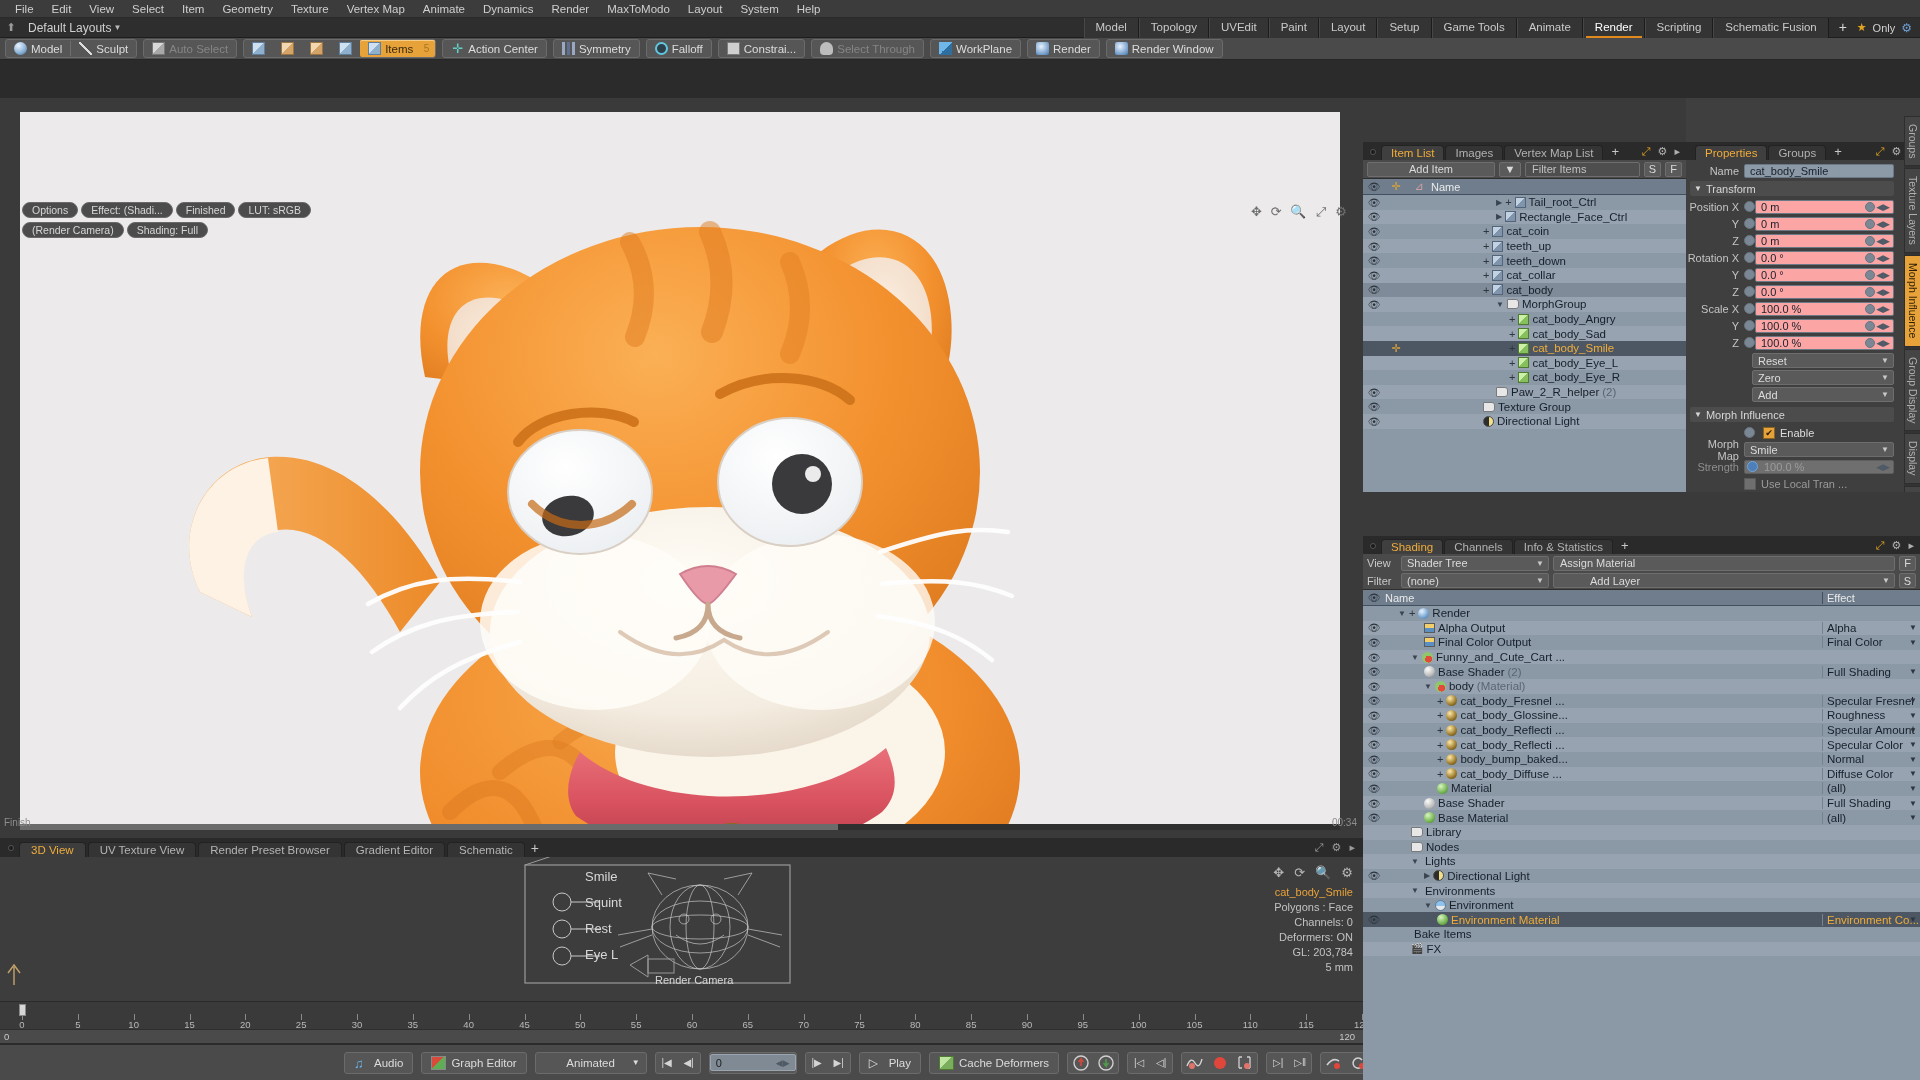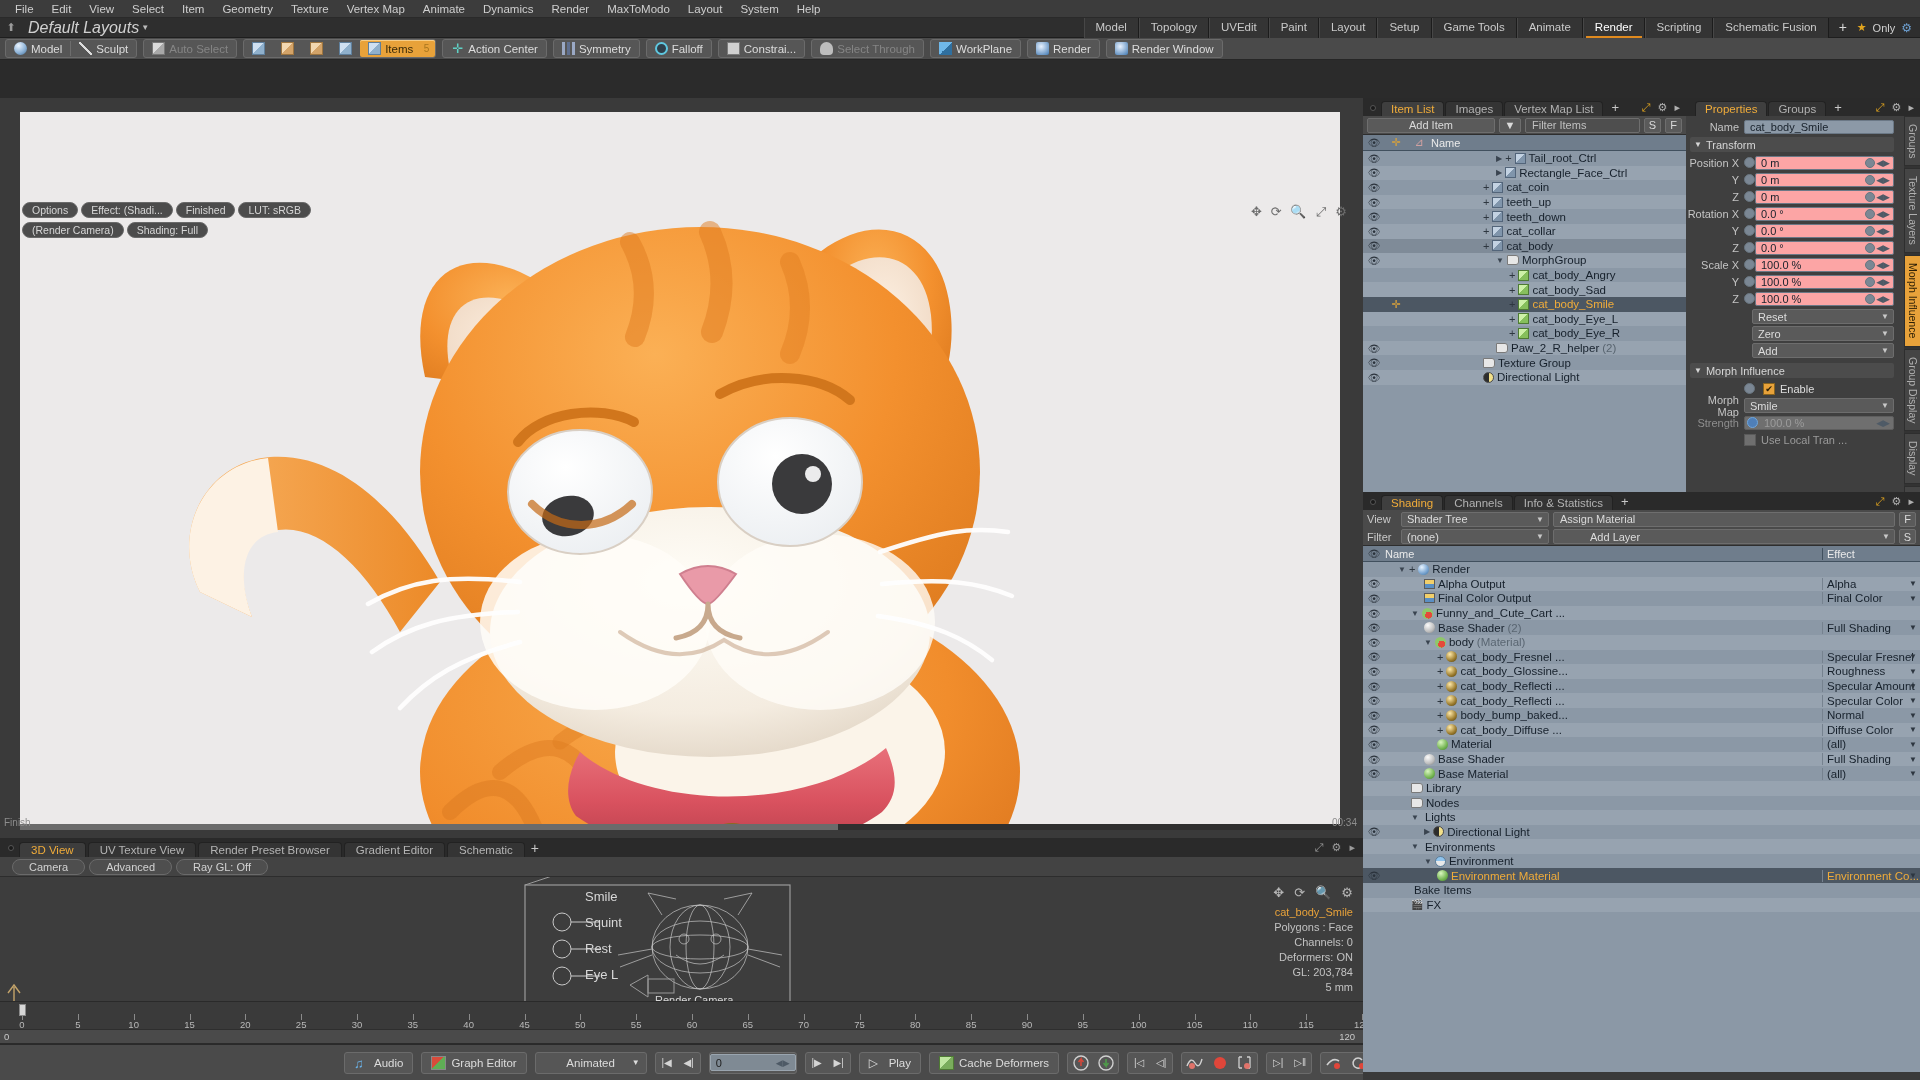--- a/index.html
+++ b/index.html
@@ -33,21 +33,21 @@
     display:flex;align-items:center;padding-left:6px;
   }
   .menubar span{ padding:0 9px; font-size:11.5px; color:#cfcfcf; line-height:18px; cursor:default;}
 
   
   .layoutrow{
     height:20px;background:#2e2e2e;border-bottom:1px solid #1e1e1e;
     display:flex;align-items:center; position:relative;
   }
   .ll-ico{ width:22px;text-align:center;color:#9a9a9a;font-size:11px;}
-  .ll-name{ font-size:16px;color:#d0d0d0;padding:0 6px;font-style:italic;}
+  .ll-name{ font-size:12px;color:#d0d0d0;padding:0 6px;}
   .ltabs{ margin-left:auto; display:flex; height:20px; margin-right:0px;}
   .ltab{
     padding:0 11px; line-height:19px; font-size:11.5px; color:#cacaca;
     border-left:1px solid #474747; border-right:1px solid #1c1c1c;
     background:#343434; position:relative;
   }
   .ltab.active{ color:#fff; }
   .ltab.active:after{
     content:""; position:absolute;left:2px;right:2px;bottom:0;height:2px;background:#e08a1e;
   }
@@ -142,21 +142,21 @@
   .pb-group{ display:flex;align-items:center;height:22px;background:#565656;border:1px solid #6b6b6b;border-radius:3px;margin:0 4px;}
   .pb-btn{ display:flex;align-items:center;gap:5px;padding:0 9px;height:20px;font-size:11.5px;color:#dcdcdc;white-space:nowrap;}
   .pb-ico{ width:15px;height:14px;flex:none;display:inline-block;}
   .frame-field{ width:86px;height:17px;background:#7f8a94;border:1px solid #9aa5af;border-radius:2px;
     display:flex;align-items:center;padding:0 5px;color:#1c1c1c;font-size:11px;}
   .minib{ width:22px;height:20px;display:flex;align-items:center;justify-content:center;color:#d4d4d4;font-size:10px;}
   .cbtn{ width:25px;height:21px;display:flex;align-items:center;justify-content:center;}
 
   
   .rightcol{ position:absolute;left:1363px;top:98px;width:557px;height:982px;background:#2b2b2b;}
-  .panel-tabs{ height:18px;background:#2a2a2a;display:flex;align-items:flex-end;padding-left:5px;}
+  .panel-tabs{ height:18px;background:#2a2a2a;display:flex;align-items:flex-end;padding-left:5px;margin-top:44px;}
   .ptab{ padding:1px 9px;font-size:11.5px;color:#b2b2b2;background:#343434;border:1px solid #222;border-bottom:none;
     border-radius:4px 4px 0 0;margin-right:1px;}
   .ptab.active{ color:#f0ac3a;background:#3f3f3f;}
   .pdot{ width:6px;height:6px;border-radius:50%;background:#1a1a1a;border:1px solid #555;margin:0 5px 5px 2px;}
   .pplus{ color:#c8c8c8;font-size:13px;padding:0 7px 1px;}
   .ptr{ margin-left:auto;display:flex;gap:7px;align-items:center;padding:0 6px 2px 0;font-size:11px;color:#b0b0b0;}
   .ptr .or{ color:#e0a41e;}
 
   
   .ilist{ position:absolute;left:0;top:0;width:323px;height:394px;background:#3a3a3a;}
@@ -503,25 +503,20 @@
         <div class="bp-tab">UV Texture View</div>
         <div class="bp-tab">Render Preset Browser</div>
         <div class="bp-tab">Gradient Editor</div>
         <div class="bp-tab">Schematic</div>
         <div class="bp-plus">+</div>
         <div class="bp-tr">
           <span>⤢</span>
           <span>⚙</span>
           <span>▸</span>
         </div>
-      </div>
-    <div class="bp-sub" id="bpsub">
-        <div class="pill">Camera</div>
-        <div class="pill">Advanced</div>
-        <div class="pill">Ray GL: Off</div>
       </div>
     <div class="bp-body">
       <svg viewBox="0 0 1363 160" style="position:absolute;left:0;top:0;width:1363px;height:160px;">
         <rect x="0" y="0" width="1363" height="160" fill="#3d3d3d"></rect>
         <rect x="525" y="8" width="265" height="118" fill="none" stroke="#9a9a9a" stroke-width="1.2"></rect>
         <line x1="525" y1="8" x2="585" y2="-12" stroke="#9a9a9a" stroke-width="1"></line>
         <g stroke="#c9c9c9" stroke-width="1" fill="none">
           <circle cx="562" cy="45" r="9"></circle>
             <circle cx="562" cy="72" r="9"></circle>
             <circle cx="562" cy="99" r="9"></circle>

